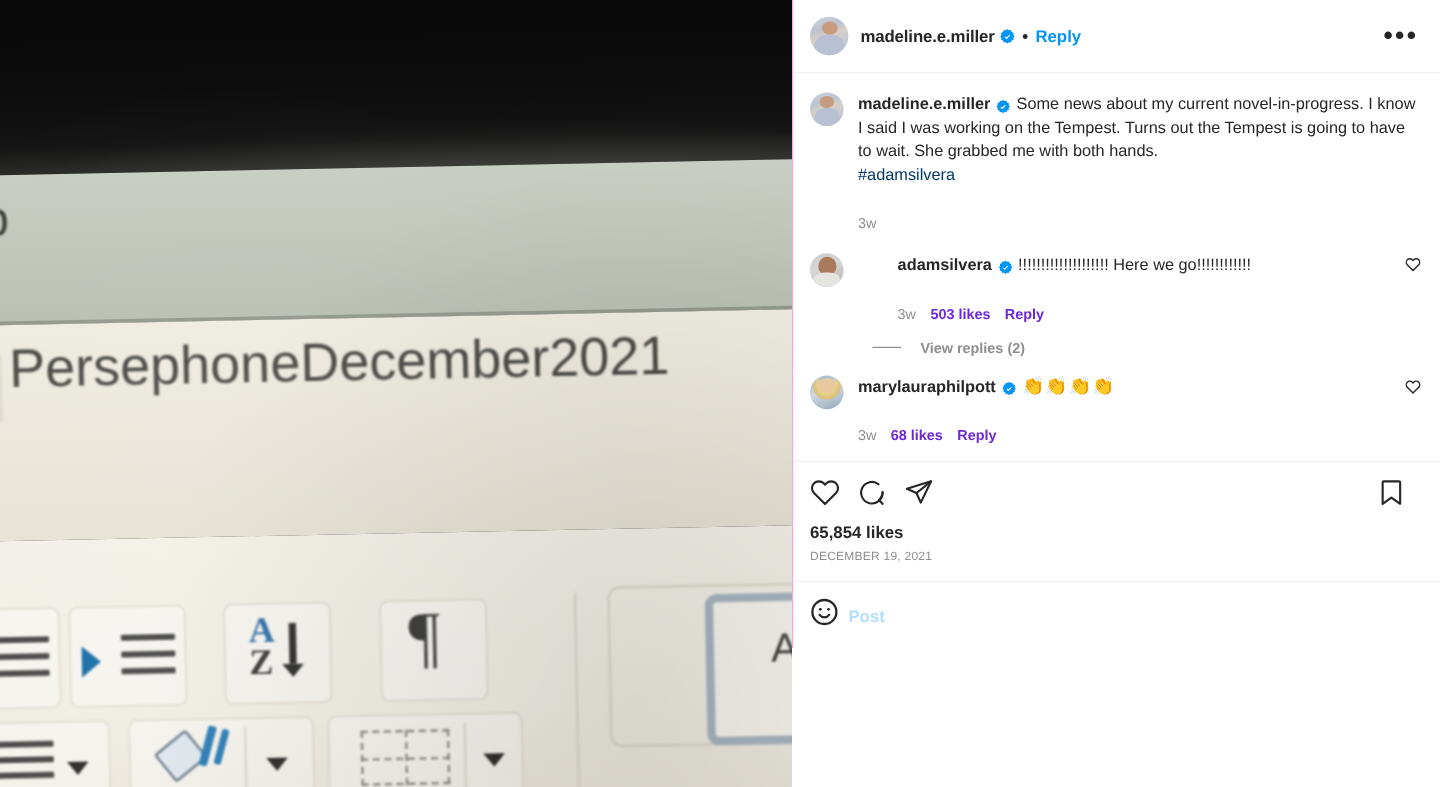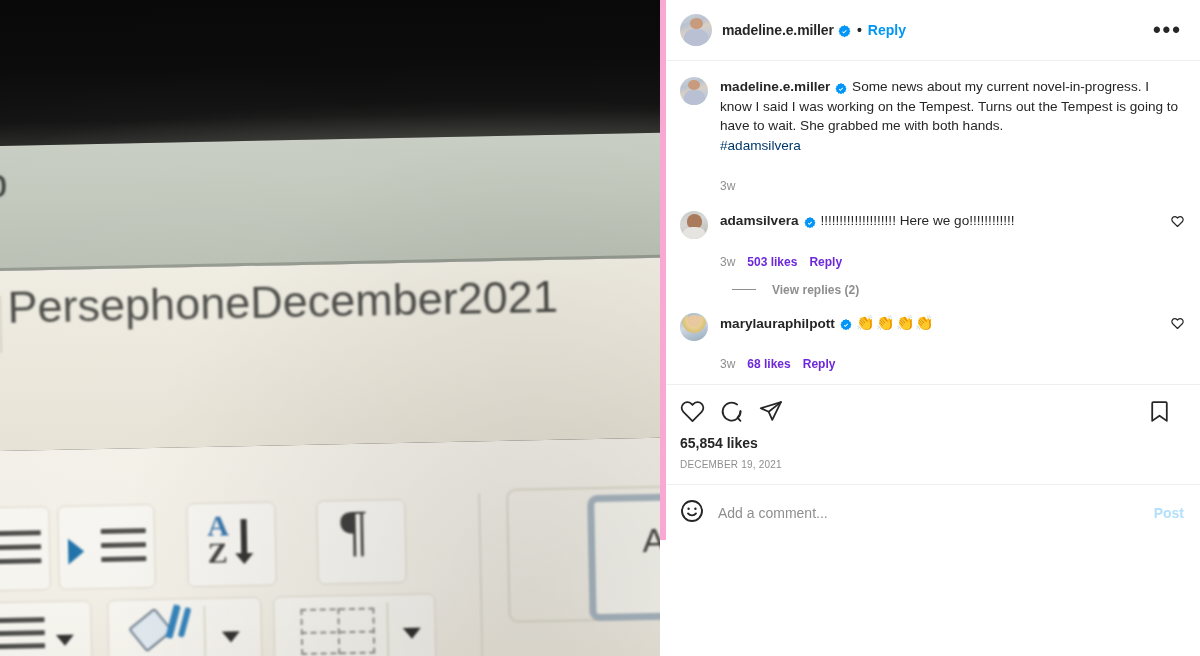--- a/index.html
+++ b/index.html
@@ -116,21 +116,21 @@
       radial-gradient(ellipse at 30% 65%, rgba(255,255,255,.06), rgba(0,0,0,0) 60%),
       radial-gradient(ellipse at 80% 90%, rgba(0,0,0,.10), rgba(0,0,0,0) 55%);
     pointer-events:none;
   }
 
   
   .panel {
     width: 540px; height: 540px; flex: 0 0 540px;
     display: flex; flex-direction: column;
     background: #fff;
-    border-left: 6px solid #f9a8d4;
+    border-left: 1px solid #f9a8d4;
   }
 
   
   .pheader {
     height: 61px; flex: 0 0 61px;
     display: flex; align-items: center;
     padding: 0 16px 0 14px;
     border-bottom: 1px solid #efefef;
   }
   .avatar {
@@ -363,21 +363,21 @@
                 </svg></span>
             <span>Some news about my current novel-in-progress. I know I said I was working on the Tempest. Turns out the Tempest is going to have to wait. She grabbed me with both hands. </span><br>
             <span class="hashtag">#adamsilvera</span>
           </div>
           <div class="cmeta">
             <span>3w</span>
           </div>
         </div>
       </div>
 
-      <div class="crow" style="margin-top:18px;">
+      <div class="crow" style="margin-top:18px;gap:33px;">
         <div class="avatar av-28 av-as"></div>
         <div class="cbody">
           <div class="ctext">
             <span class="cu">adamsilvera</span><span class="verified"><svg viewBox="0 0 24 24" width="12" height="12" aria-hidden="true">
                   <path fill="#0095f6" d="M12 .8l2.6 2.2 3.4-.4 1.2 3.2 3.2 1.2-.4 3.4L24 13l-2 2.6.4 3.4-3.2 1.2-1.2 3.2-3.4-.4L12 25.2 9.4 23l-3.4.4-1.2-3.2L1.6 19l.4-3.4L0 13l2-2.6L1.6 7l3.2-1.2L6 2.6l3.4.4z" transform="scale(.92) translate(1 -.6)"></path>
                   <path fill="#fff" d="M10.6 15.9l-2.9-2.9 1.3-1.3 1.6 1.6 4.3-4.3 1.3 1.3z"></path>
                 </svg></span>
             <span>!!!!!!!!!!!!!!!!!!!! Here we go!!!!!!!!!!!!</span>
           </div>
           <div class="cmeta">
@@ -464,18 +464,17 @@
 
     <div class="addbar">
       <span class="emoji-btn">
         <svg width="24" height="24" viewBox="0 0 24 24" fill="none" stroke="#262626" stroke-width="1.9">
             <circle cx="12" cy="12" r="10"></circle>
             <circle cx="8.6" cy="9.8" r="1.2" fill="#262626" stroke="none"></circle>
             <circle cx="15.4" cy="9.8" r="1.2" fill="#262626" stroke="none"></circle>
             <path d="M8 14.4a5 5 0 008 0" stroke-linecap="round"></path>
           </svg>
       </span>
-      <input class="cinput" value="" placeholder="Add a comment..." style="">
       <span class="post-btn">Post</span>
     </div>
 
   </div>
 </div>
 
 </body></html>

